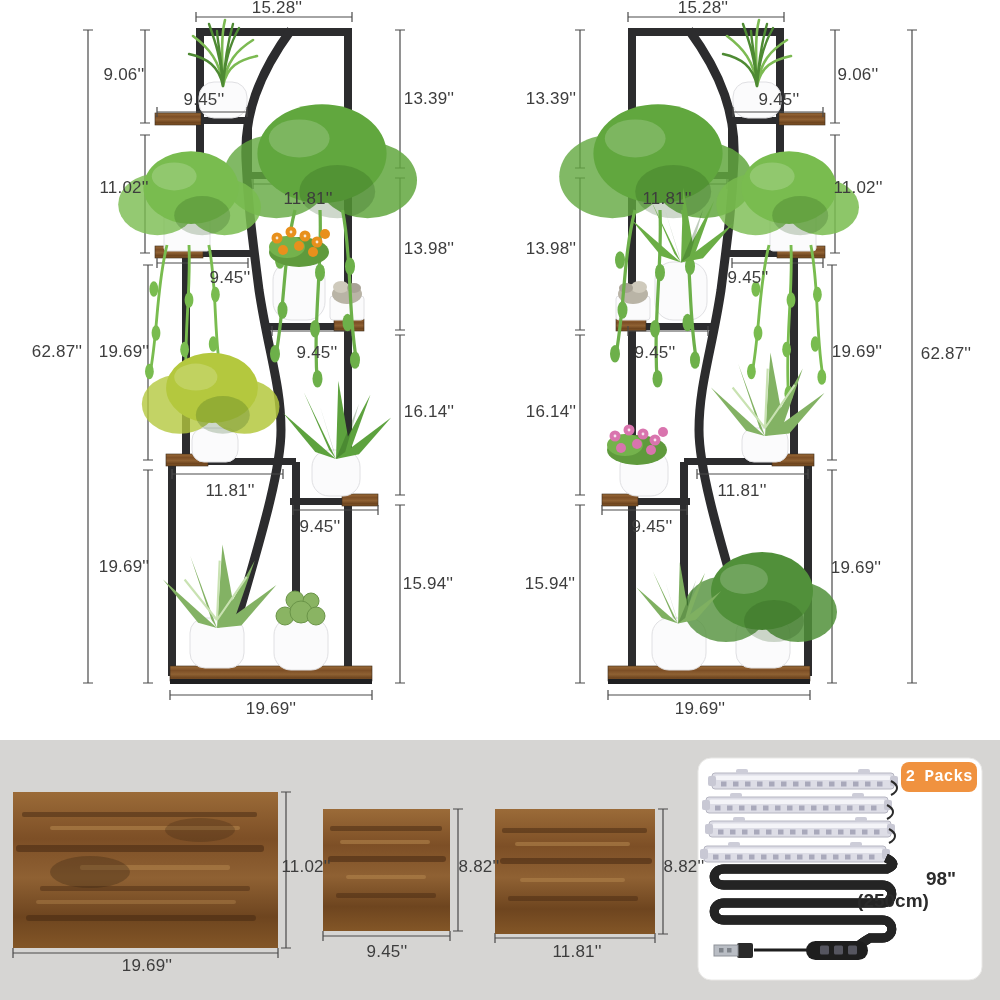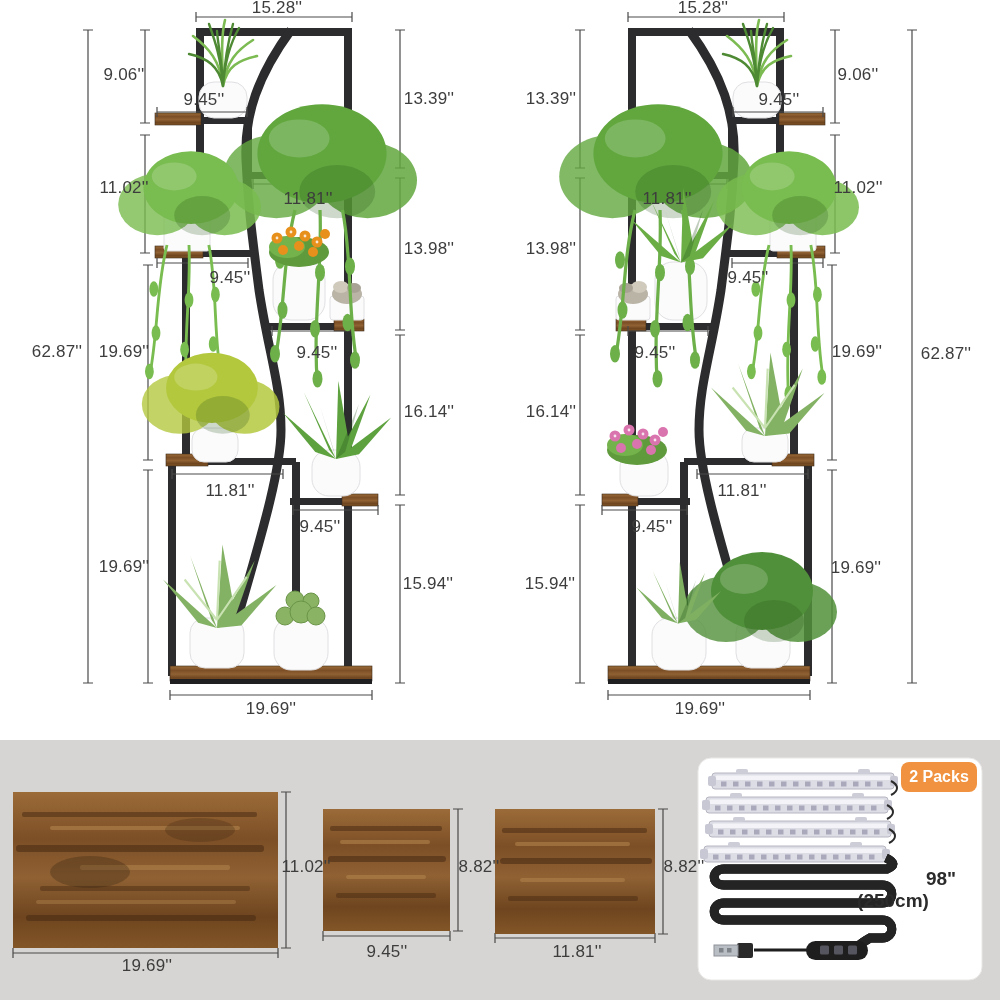--- a/index.html
+++ b/index.html
@@ -3,21 +3,21 @@
 <meta charset="utf-8">
 <style>
   html,body{margin:0;padding:0;background:#fff;}
   #scene{position:relative;width:1000px;height:1000px;overflow:hidden;
          font-family:"Liberation Sans",sans-serif;background:#ffffff;}
   #scene svg.illu{position:absolute;left:0;top:0;width:1000px;height:1000px;}
   .dim{position:absolute;transform:translate(-50%,-50%);font-size:17px;color:#3d3d3d;
        white-space:nowrap;letter-spacing:.2px;}
   .badge{position:absolute;left:901px;top:762px;width:76px;height:30px;background:#f0923f;
          border-radius:8px;color:#fff;font-weight:bold;font-size:16px;display:flex;
-         align-items:center;justify-content:center;}
+         align-items:center;justify-content:center;font-family:Liberation Mono, monospace;}
   .cablelen{position:absolute;transform:translate(-50%,-50%);font-weight:bold;
             font-size:19px;color:#2b2b2b;white-space:nowrap;}
 </style>
 </head>
 <body>
 
 <div id="scene">
 
 <svg class="illu" viewBox="0 0 1000 1000">
   <defs>

